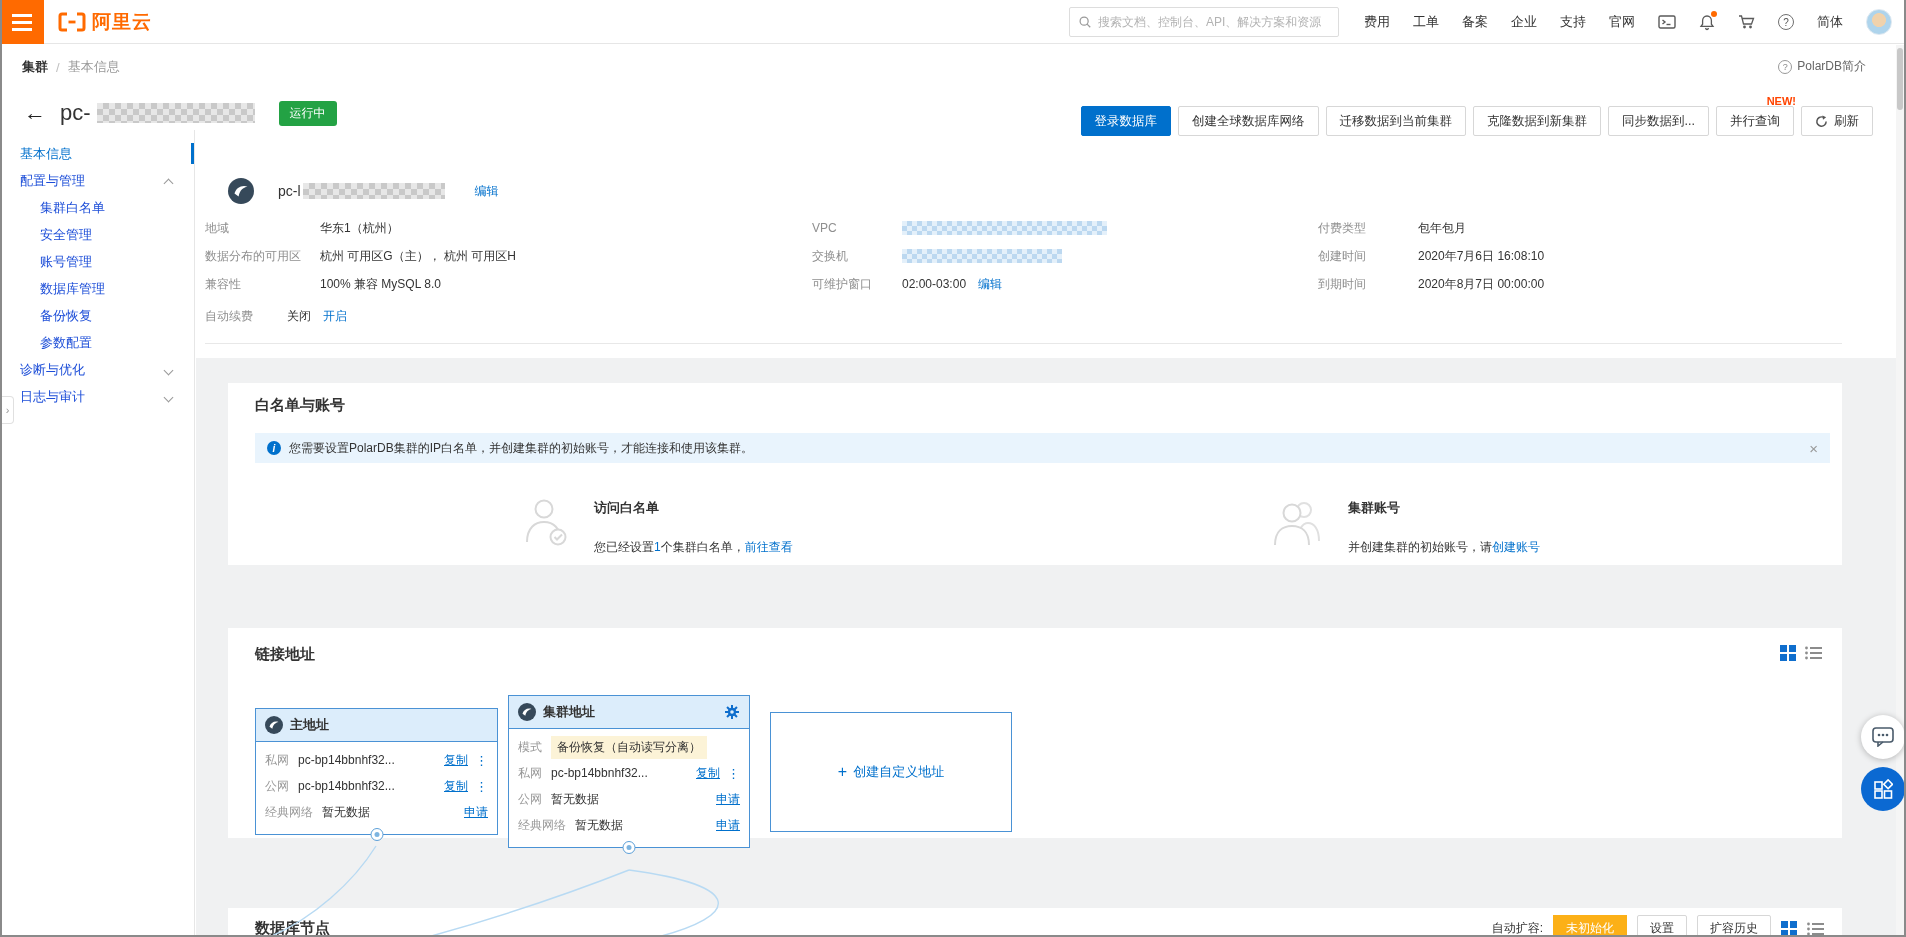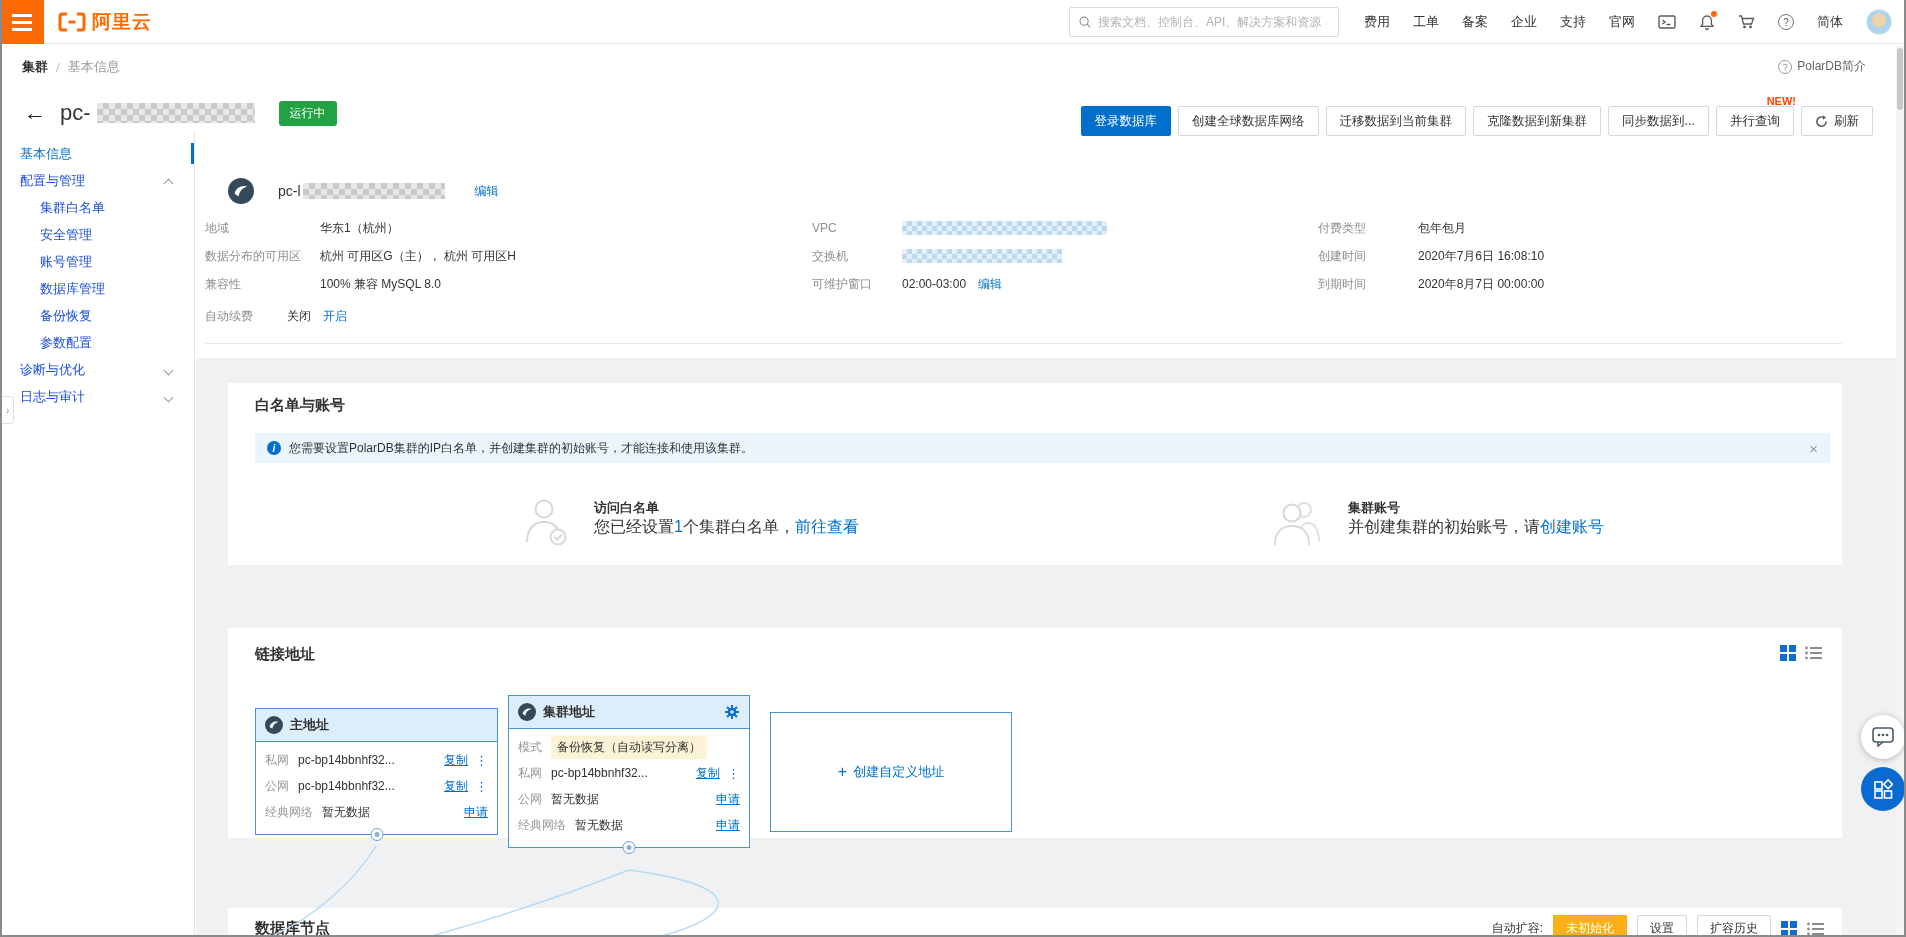--- a/index.html
+++ b/index.html
@@ -89,21 +89,21 @@
   .card-wl { top:383px; height:182px; }
   .card-wl .card-title { top:13px; }
   .alert { position:absolute; left:27px; right:12px; top:50px; height:30px; background:#e9f4fd; display:flex; align-items:center; padding:0 12px; gap:8px; font-size:12px; color:#333; }
   .info-ic { width:14px; height:14px; border-radius:50%; background:#0070cc; color:#fff; font-size:10px; font-weight:bold; display:inline-flex; align-items:center; justify-content:center; flex-shrink:0; font-style:italic; }
   .alert-close { margin-left:auto; color:#999; font-size:15px; cursor:pointer; line-height:1; }
   .wl-cols { position:absolute; left:0; right:0; top:112px; display:flex; }
   .wl-col { width:50%; display:flex; gap:22px; }
   .wl-col.c1 { padding-left:292px; }
   .wl-col.c2 { padding-left:235px; }
   .wl-txt .wl-title { font-size:13px; font-weight:bold; color:#333; margin-top:4px; }
-  .wl-txt .wl-desc { font-size:16px; color:#333; margin-top:0; }
+  .wl-txt .wl-desc { font-size:12px; color:#333; margin-top:22px; }
 
   .card-links { top:628px; height:210px; }
   .card-links .card-title { top:17px; }
   .view-toggle { position:absolute; right:20px; top:17px; display:flex; gap:9px; align-items:center; }
   .addr-row { position:absolute; left:27px; top:67px; display:flex; align-items:center; }
   .addr-card { position:relative; width:243px; border:1px solid #4a92d5; background:#fff; }
   .addr-card.c2 { width:242px; margin-left:10px; }
   .addr-custom { width:242px; height:120px; margin-left:20px; border:1px solid #4a92d5; display:flex; align-items:center; justify-content:center; gap:6px; color:#0070cc; font-size:13px; cursor:pointer; background:#fff; }
   .addr-head { height:33px; background:#dcedfb; border-bottom:1px solid #4a92d5; display:flex; align-items:center; padding:0 9px; gap:7px; font-size:13px; font-weight:600; color:#333; }
   .addr-body { padding:5px 9px 9px; }

